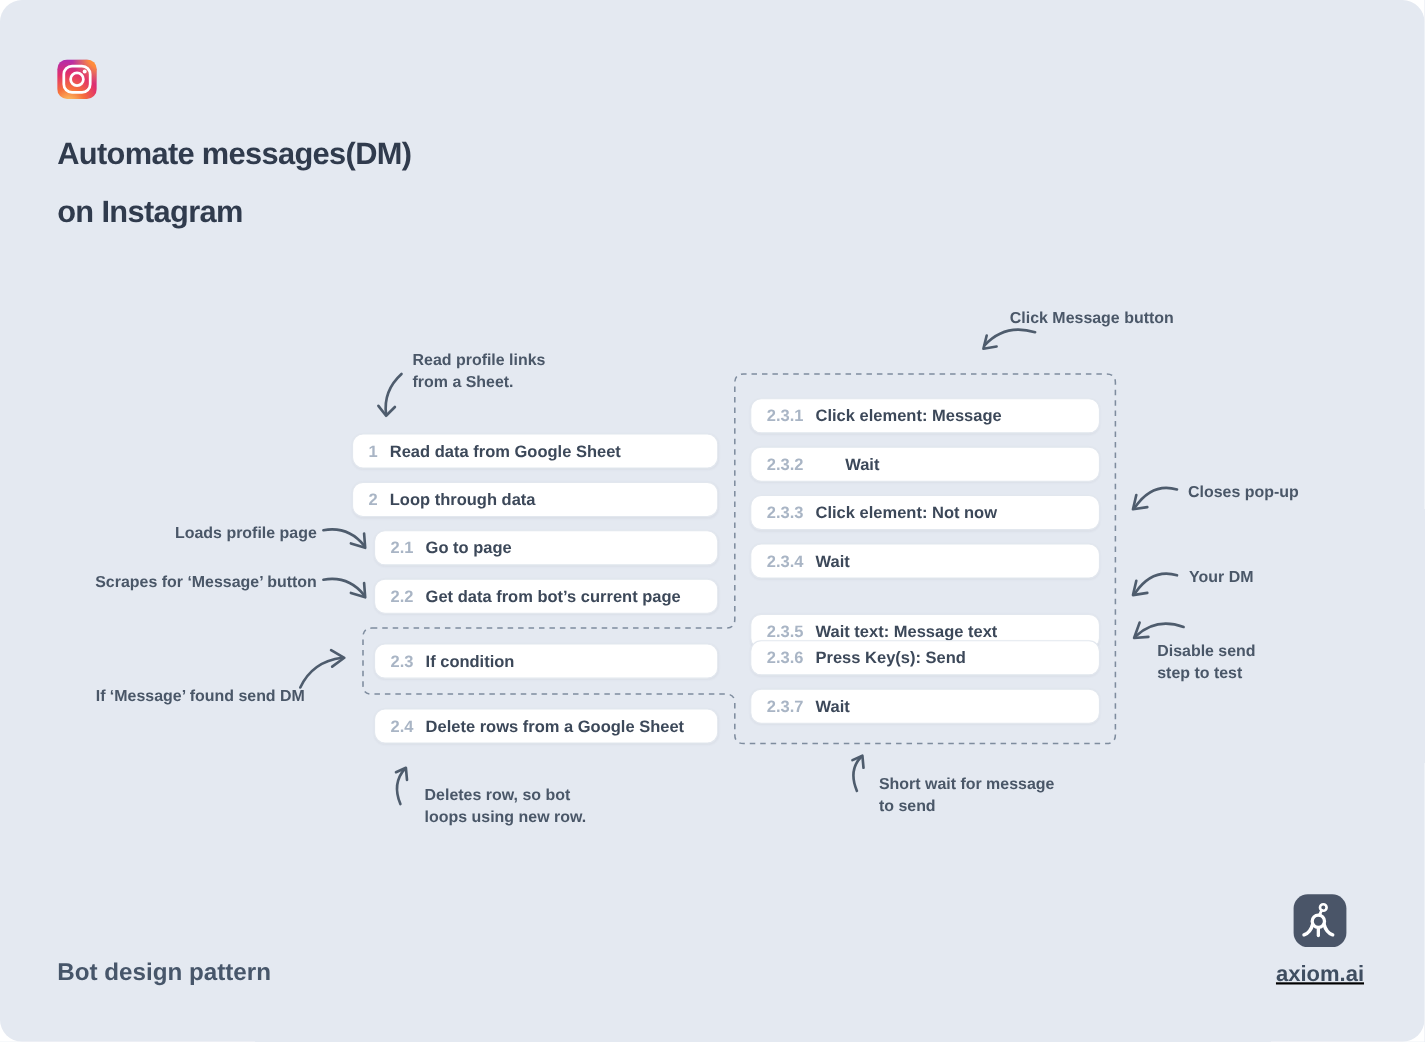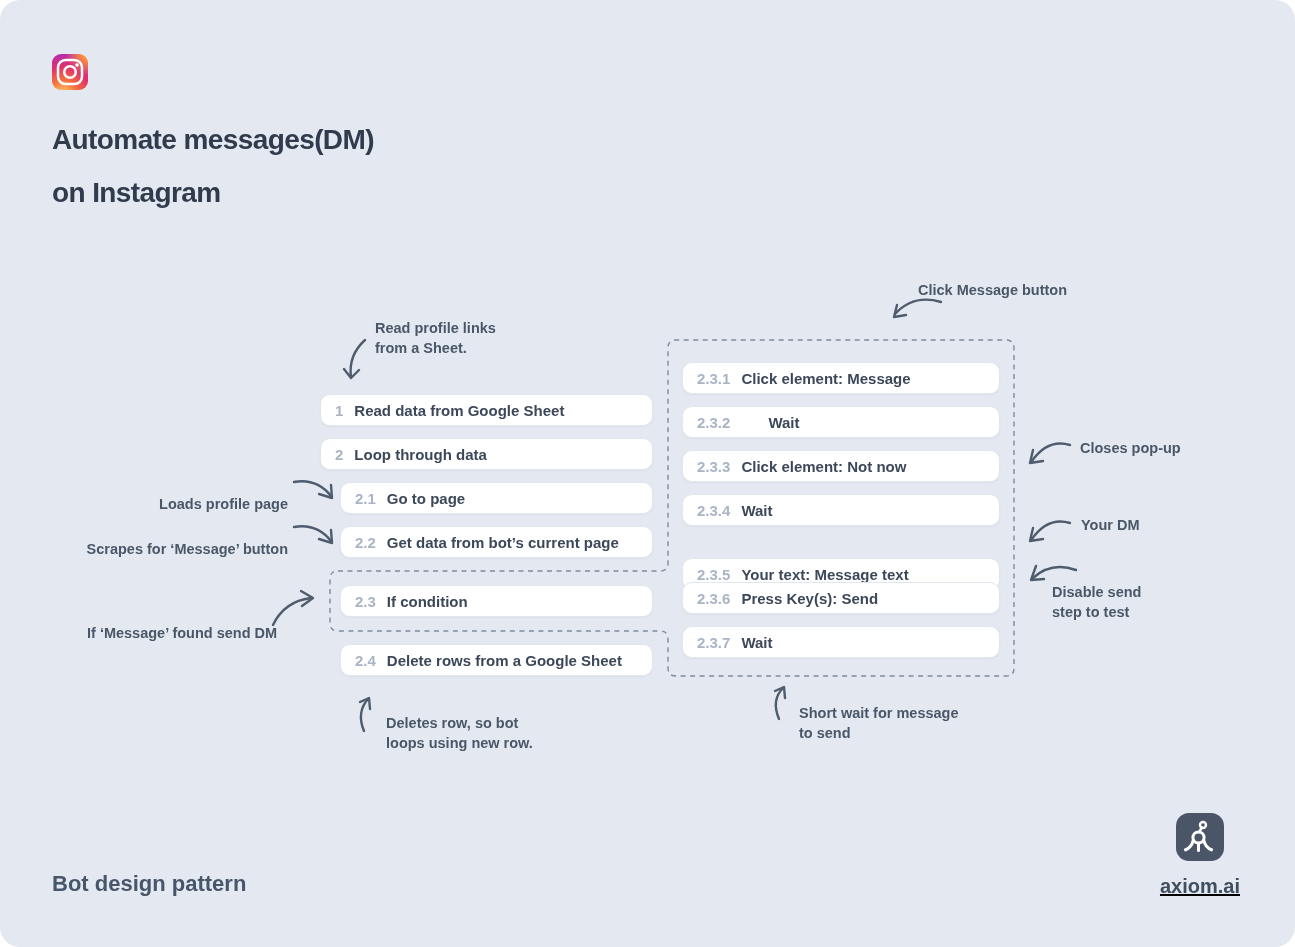--- a/index.html
+++ b/index.html
@@ -28,21 +28,21 @@
 
   .step{position:absolute;height:32px;background:var(--step-box-bg);
     border:1px solid var(--step-box-border);border-radius:10px;
     display:flex;align-items:center;gap:11px;padding:0 14px;
     font-size:15px;font-weight:600;box-shadow:0 1px 2px rgba(50,60,80,0.05);}
   .step .num{color:var(--step-number);}
   .step .lbl{color:var(--step-label);white-space:nowrap;}
 
   .note{position:absolute;font-size:14.5px;line-height:19.5px;font-weight:700;
     color:var(--annotation);white-space:pre-line;}
-  .note.right{text-align:right;margin-top:19px;}
+  .note.right{text-align:right;}
 
   .footer-left{position:absolute;left:52px;top:871px;margin:0;font-size:22px;
     font-weight:700;color:var(--footer-text);}
   .axiom{position:absolute;left:1154px;top:813px;width:92px;display:flex;
     flex-direction:column;align-items:center;gap:14px;text-decoration:underline;}
   .axiom-badge{width:48px;height:48px;border-radius:13px;background:var(--axiom-badge-bg);
     display:flex;align-items:center;justify-content:center;}
   .axiom-name{font-size:20px;font-weight:700;color:#3f4e61;}
 </style>
 </head>
@@ -143,21 +143,21 @@
   <div class="step" style="left:682px;top:450px;width:318px;">
     <span class="num">2.3.3</span>
     <span class="lbl">Click element: Not now</span>
   </div>
   <div class="step" style="left:682px;top:494px;width:318px;">
     <span class="num">2.3.4</span>
     <span class="lbl">Wait</span>
   </div>
   <div class="step" style="left:682px;top:538px;width:318px;margin-top:20px;">
     <span class="num">2.3.5</span>
-    <span class="lbl">Your text: Message text</span>
+    <span class="lbl">Wait text: Message text</span>
   </div>
   <div class="step" style="left:682px;top:582px;width:318px;">
     <span class="num">2.3.6</span>
     <span class="lbl">Press Key(s): Send</span>
   </div>
   <div class="step" style="left:682px;top:626px;width:318px;">
     <span class="num">2.3.7</span>
     <span class="lbl">Wait</span>
   </div>
 

